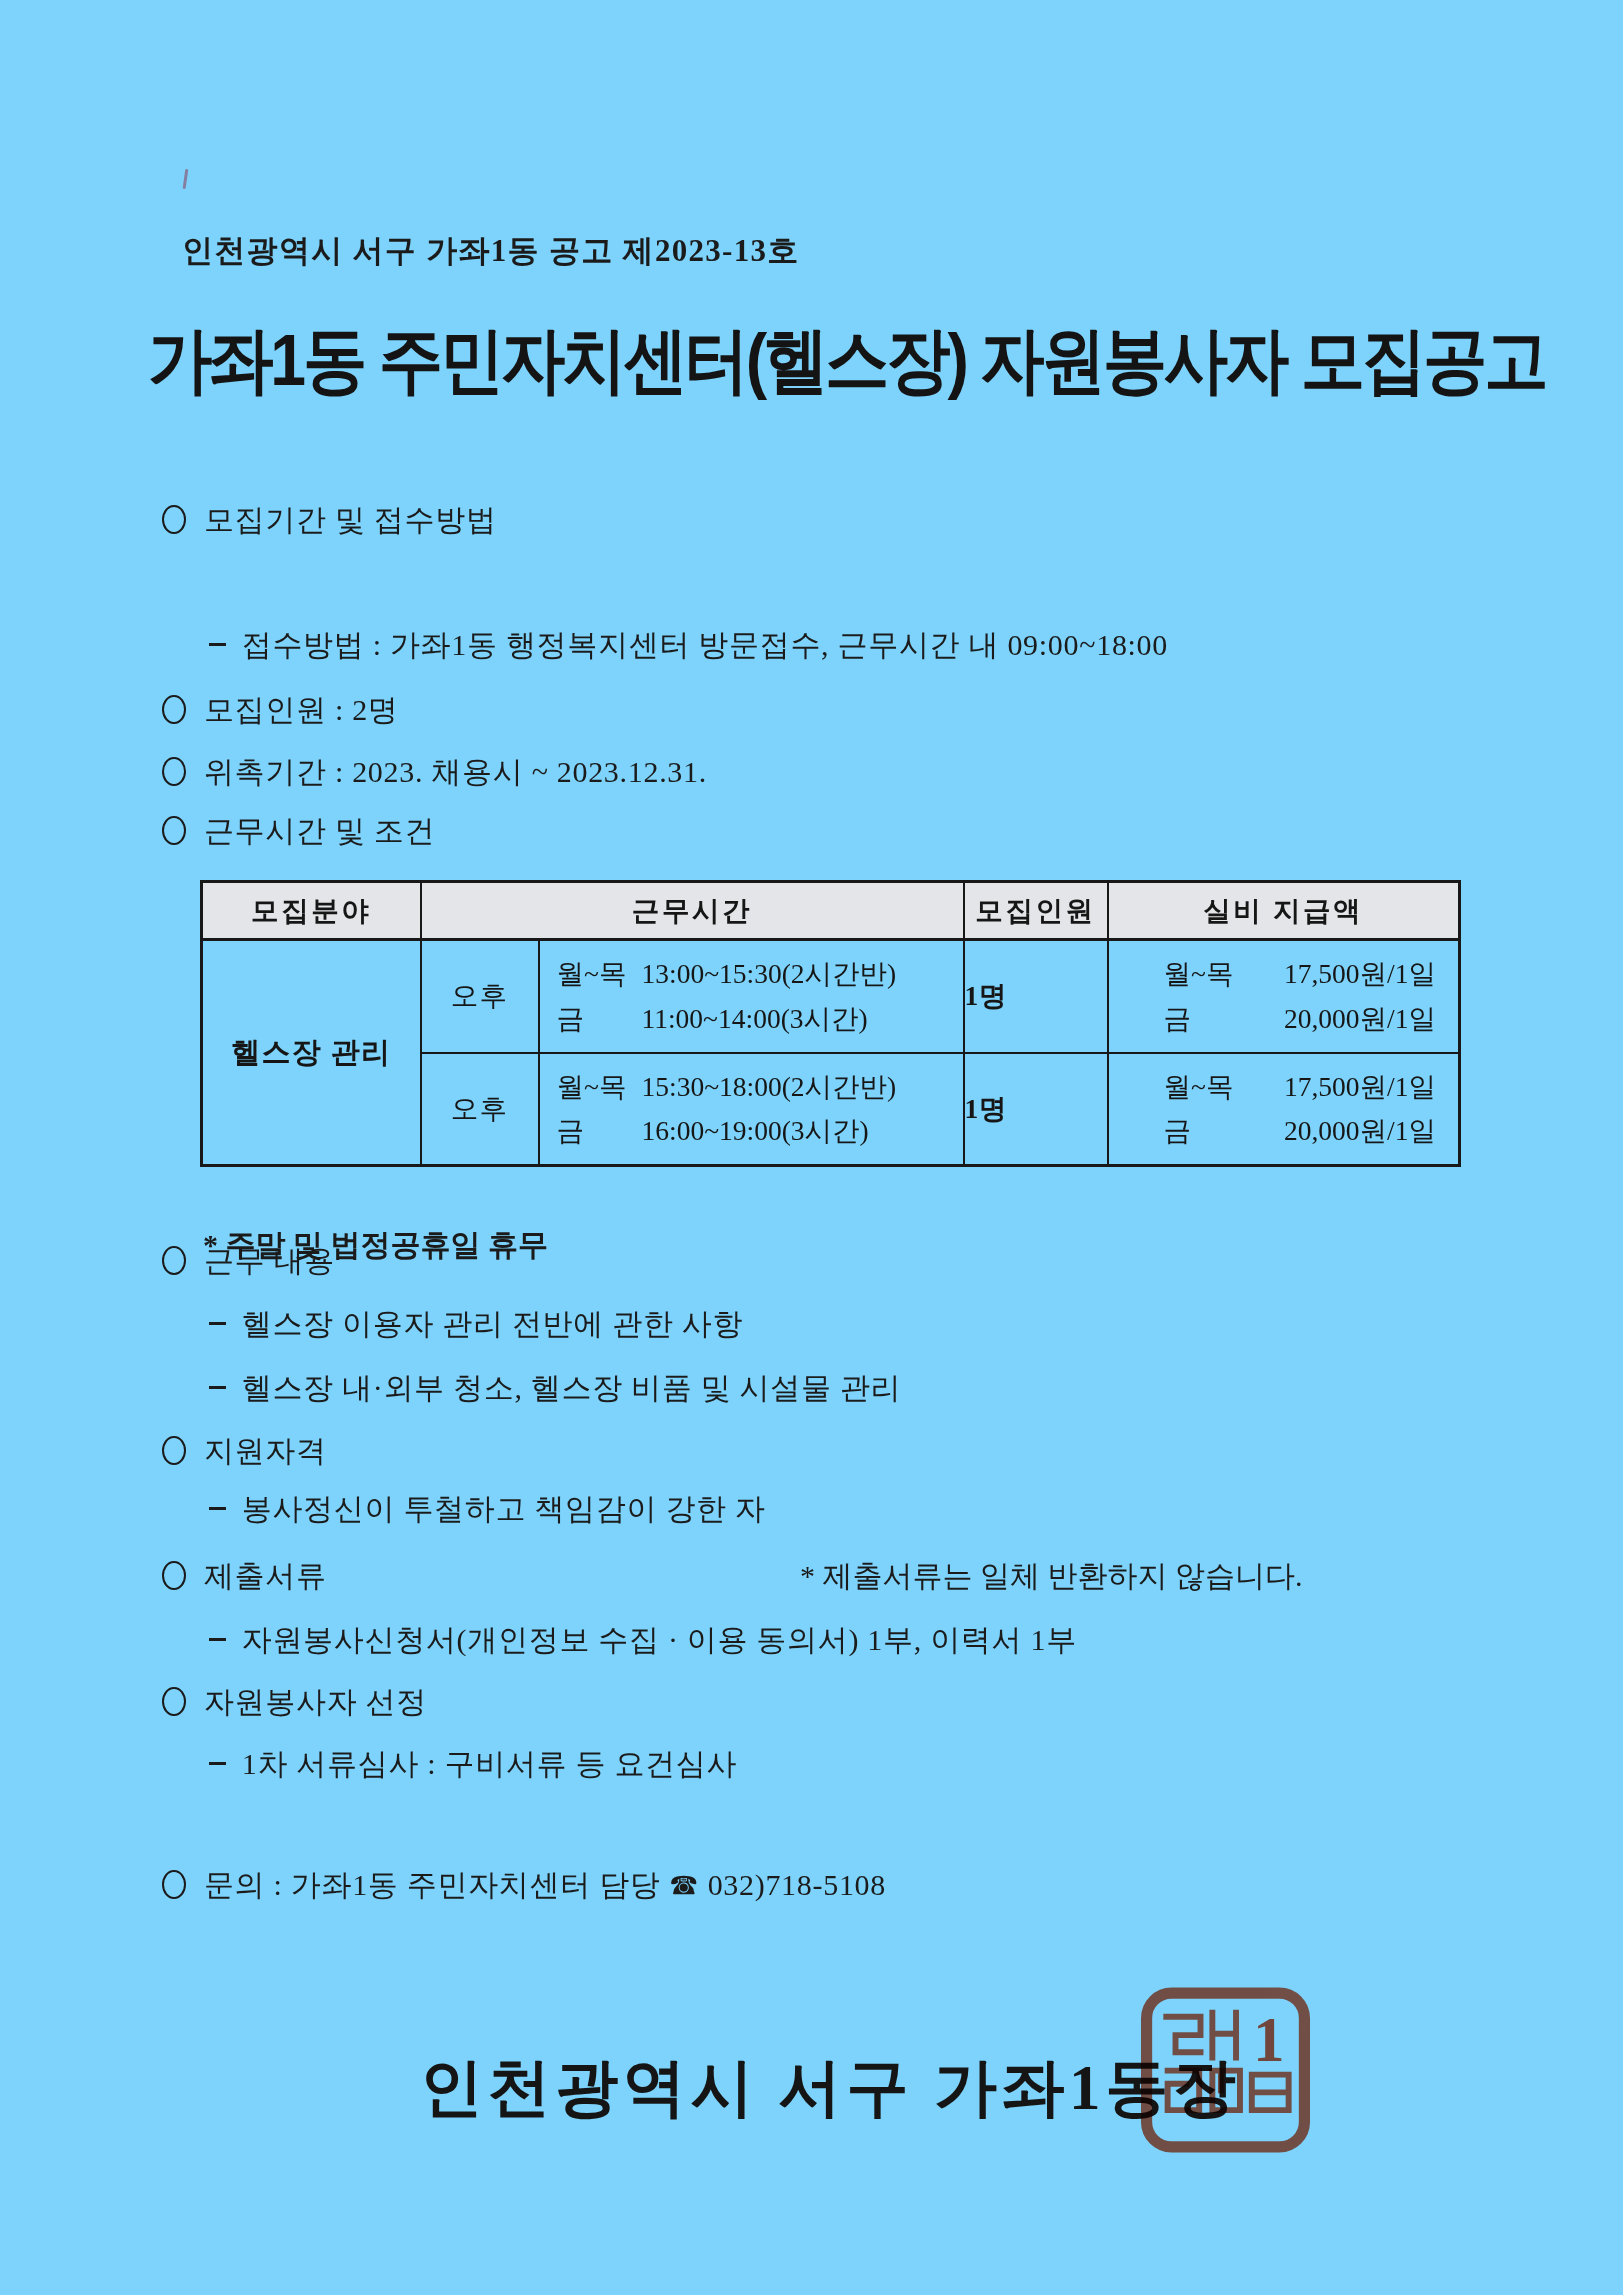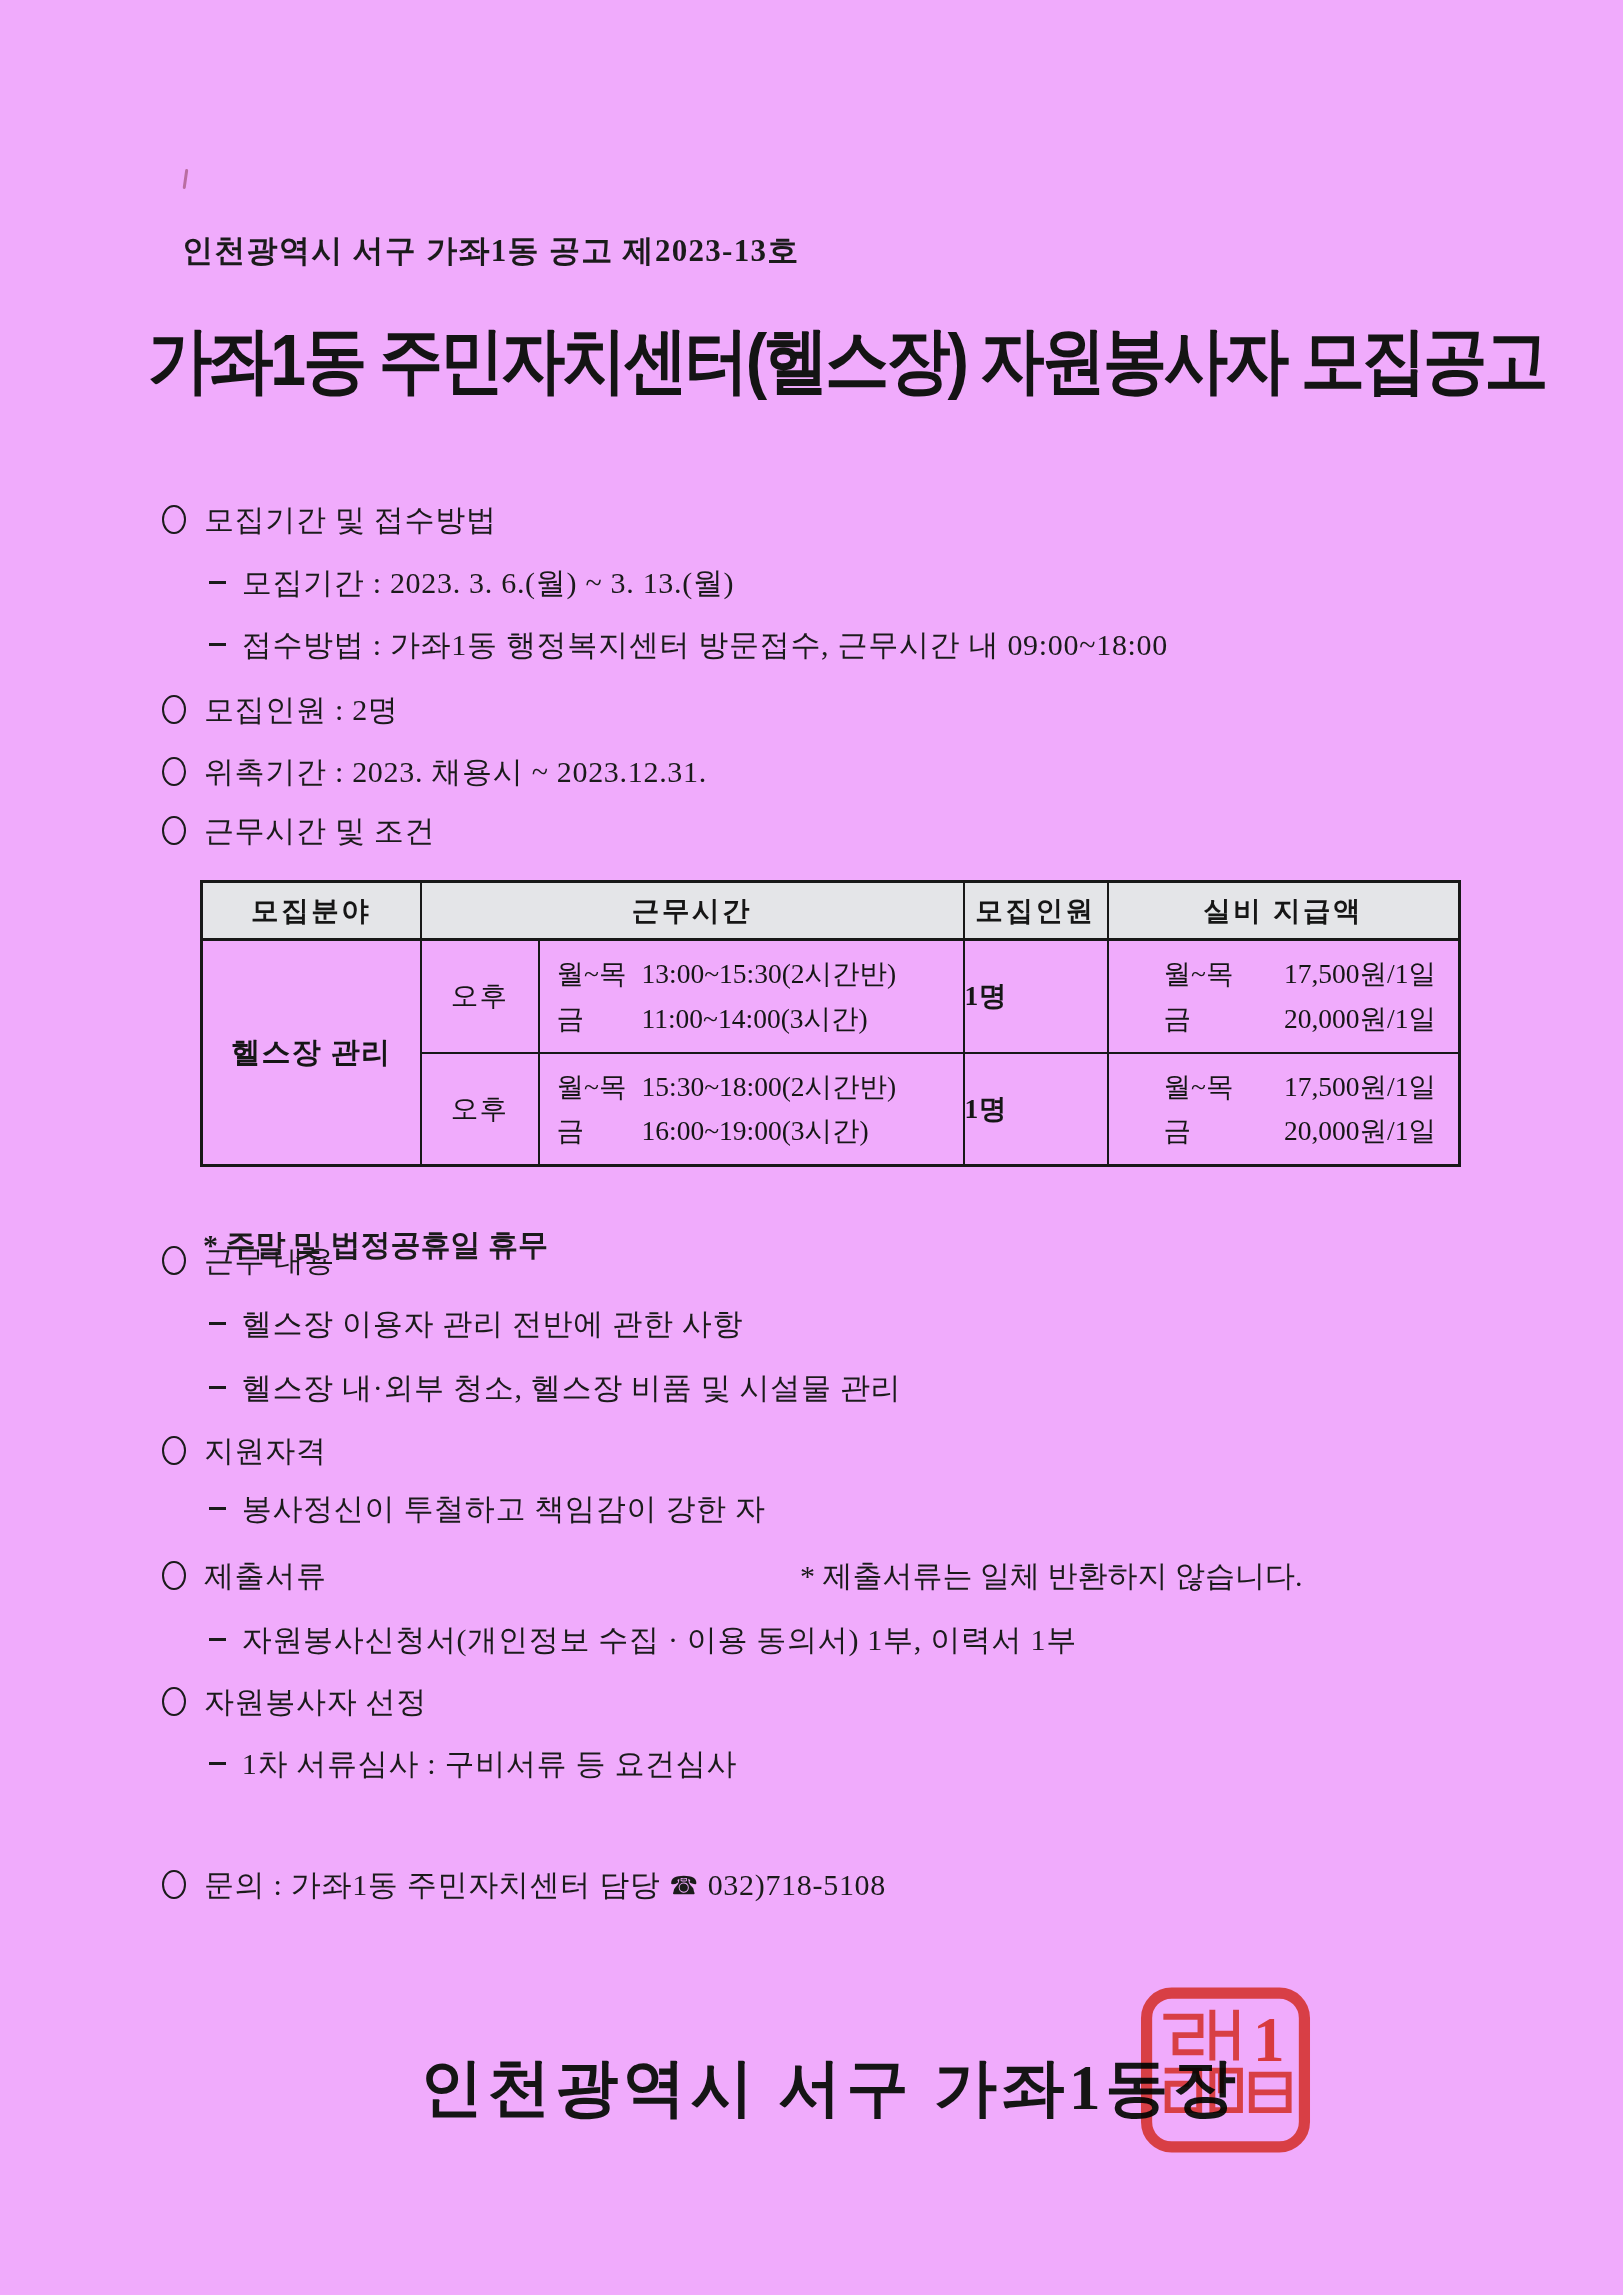--- a/index.html
+++ b/index.html
@@ -2,21 +2,21 @@
 <html style="font-size:10.5px"><head>
 <meta charset="utf-8">
 <style>
   * { margin: 0; padding: 0; box-sizing: border-box; }
   html, body { background: #ffffff; }
   body { font-family: "Liberation Serif", "DejaVu Serif", serif; color: #1b1b1b; }
   .page {
     position: relative;
     width: 1623px;
     height: 2295px;
-    background: #f0abfc;
+    background: #7dd3fc;
     overflow: hidden;
   }
 
   
   .artifact {
     position: absolute;
     left: 184px; top: 169px;
     width: 3.3px; height: 19.6px;
     background: #8d3a55;
     opacity: .55;
@@ -138,24 +138,20 @@
 
   <div class="artifact"></div>
 
   <div class="doc-number">인천광역시 서구 가좌1동 공고 제2023-13호</div>
 
   <div class="doc-title">가좌1동 주민자치센터(헬스장) 자원봉사자 모집공고</div>
 
   <div class="line li-circle" style="top:499px">
     <span class="obullet"></span>
     <span>모집기간 및 접수방법</span>
-  </div>
-  <div class="line li-dash" style="top:562px">
-    <span class="dbullet"></span>
-    <span>모집기간 : 2023. 3. 6.(월) ~ 3. 13.(월)</span>
   </div>
   <div class="line li-dash" style="top:624px">
     <span class="dbullet"></span>
     <span>접수방법 : 가좌1동 행정복지센터 방문접수, 근무시간 내 09:00~18:00</span>
   </div>
   <div class="line li-circle" style="top:689px">
     <span class="obullet"></span>
     <span>모집인원 : 2명</span>
   </div>
   <div class="line li-circle" style="top:751px">

